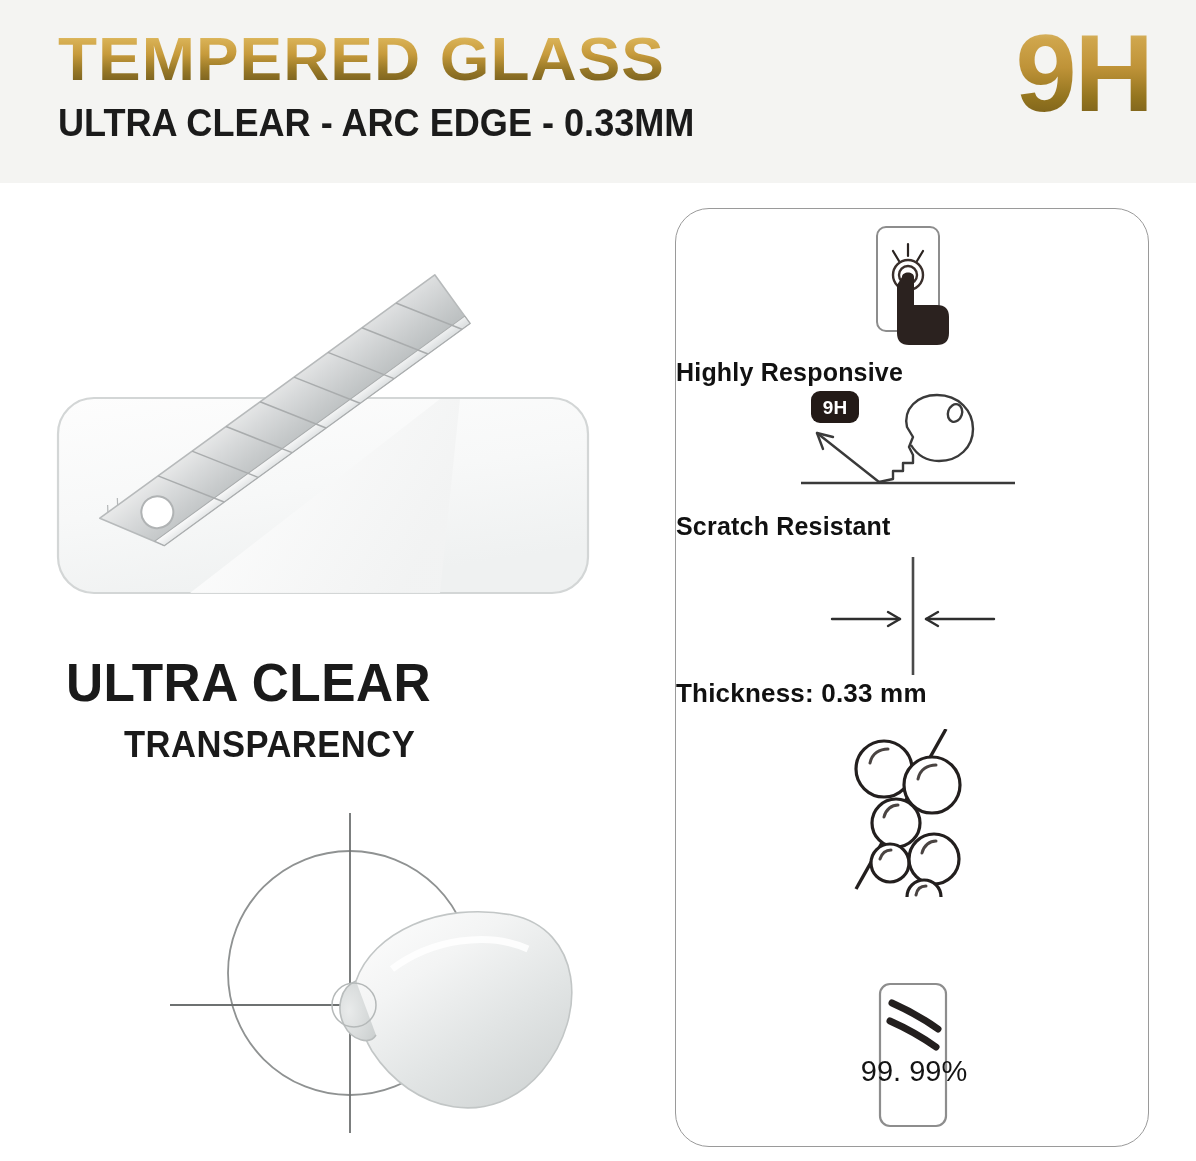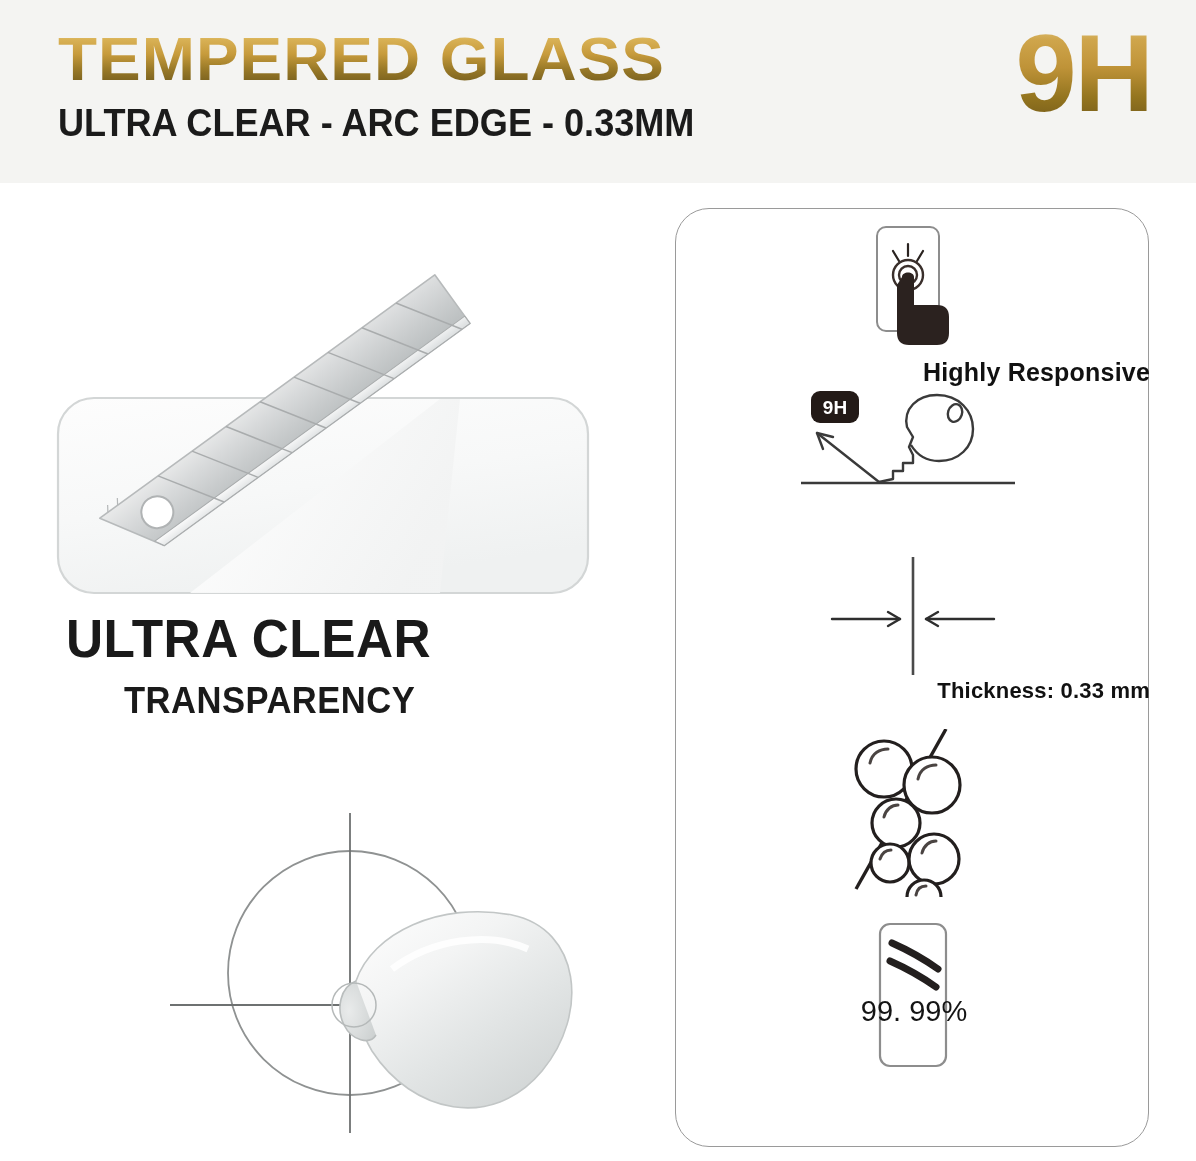--- a/index.html
+++ b/index.html
@@ -102,21 +102,21 @@
     position: absolute;
     left: 40px;
     top: 20px;
     width: 580px;
     height: 420px;
   }
 
   #ultra-clear-block {
     position: absolute;
     left: 66px;
-    top: 429px;
+    top: 473px;
   }
   #ultra-clear-line {
     font-size: 53px;
     font-weight: bold;
     color: #1a1a1a;
     letter-spacing: 0.5px;
     line-height: 1;
     margin: 0;
     transform: scaleX(0.97);
     transform-origin: left center;
@@ -164,51 +164,51 @@
     height: 939px;
     border: 1.6px solid #9a9a9a;
     border-radius: 34px;
     box-sizing: border-box;
     background: #ffffff;
   }
   .feature {
     position: absolute;
     left: 0;
     width: 474px;
-    text-align: right;
+    text-align: left;
   }
   .feature-icon {
     display: block;
     margin: 0 auto;
   }
   .feature-label {
     font-size: 25px;
     font-weight: bold;
     color: #111111;
     margin: 0;
     line-height: 1.1;
     letter-spacing: 0.2px;
   }
   .feature-label.thickness {
-    font-size: 22px;
+    font-size: 26px;
   }
 
   #feature-responsive { top: 14px; }
   #feature-responsive .feature-label { margin-top: 8px; }
 
   #feature-scratch { top: 178px; }
   #feature-scratch .feature-label { margin-top: 6px; }
 
   #feature-thickness { top: 348px; }
   #feature-thickness .feature-label { margin-top: 4px; }
 
   #feature-bubble { top: 520px; }
   #feature-bubble .feature-label { margin-top: 6px; }
 
-  #feature-transparency { top: 712px; }
+  #feature-transparency { top: 772px; }
   #feature-transparency .feature-label { margin-top: 10px; }
 </style>
 </head>
 <body>
 
 <div id="page">
 
   <div id="header">
     <div id="header-titles">
       <div id="title-main">TEMPERED GLASS</div>
@@ -362,20 +362,21 @@
                    L 100 92 L 100 84 L 110 84 L 110 76
                    L 120 76 L 120 68 L 116 60
                    L 120 50 L 114 40
                    C 110 22 124 8 144 8
                    C 166 8 180 24 180 42
                    C 180 60 166 74 146 74
                    C 134 74 124 68 118 58"></path>
           <ellipse cx="162" cy="26" rx="7" ry="9" transform="rotate(18 162 26)"></ellipse>
         </g>
       </svg>
+      <div class="feature-label">Scratch Resistant</div>
     </div>
 
     <div class="feature" id="feature-thickness">
       <svg class="feature-icon" width="210" height="118" viewBox="0 0 210 118">
 
         <line x1="105" y1="0" x2="105" y2="118" stroke="#4a4a4a" stroke-width="2.6"></line>
 
         <g stroke="#2e2e2e" stroke-width="2.4" fill="none" stroke-linecap="round">
           <line x1="24" y1="62" x2="92" y2="62"></line>
           <path d="M 92 62 L 80 55 M 92 62 L 80 69"></path>

